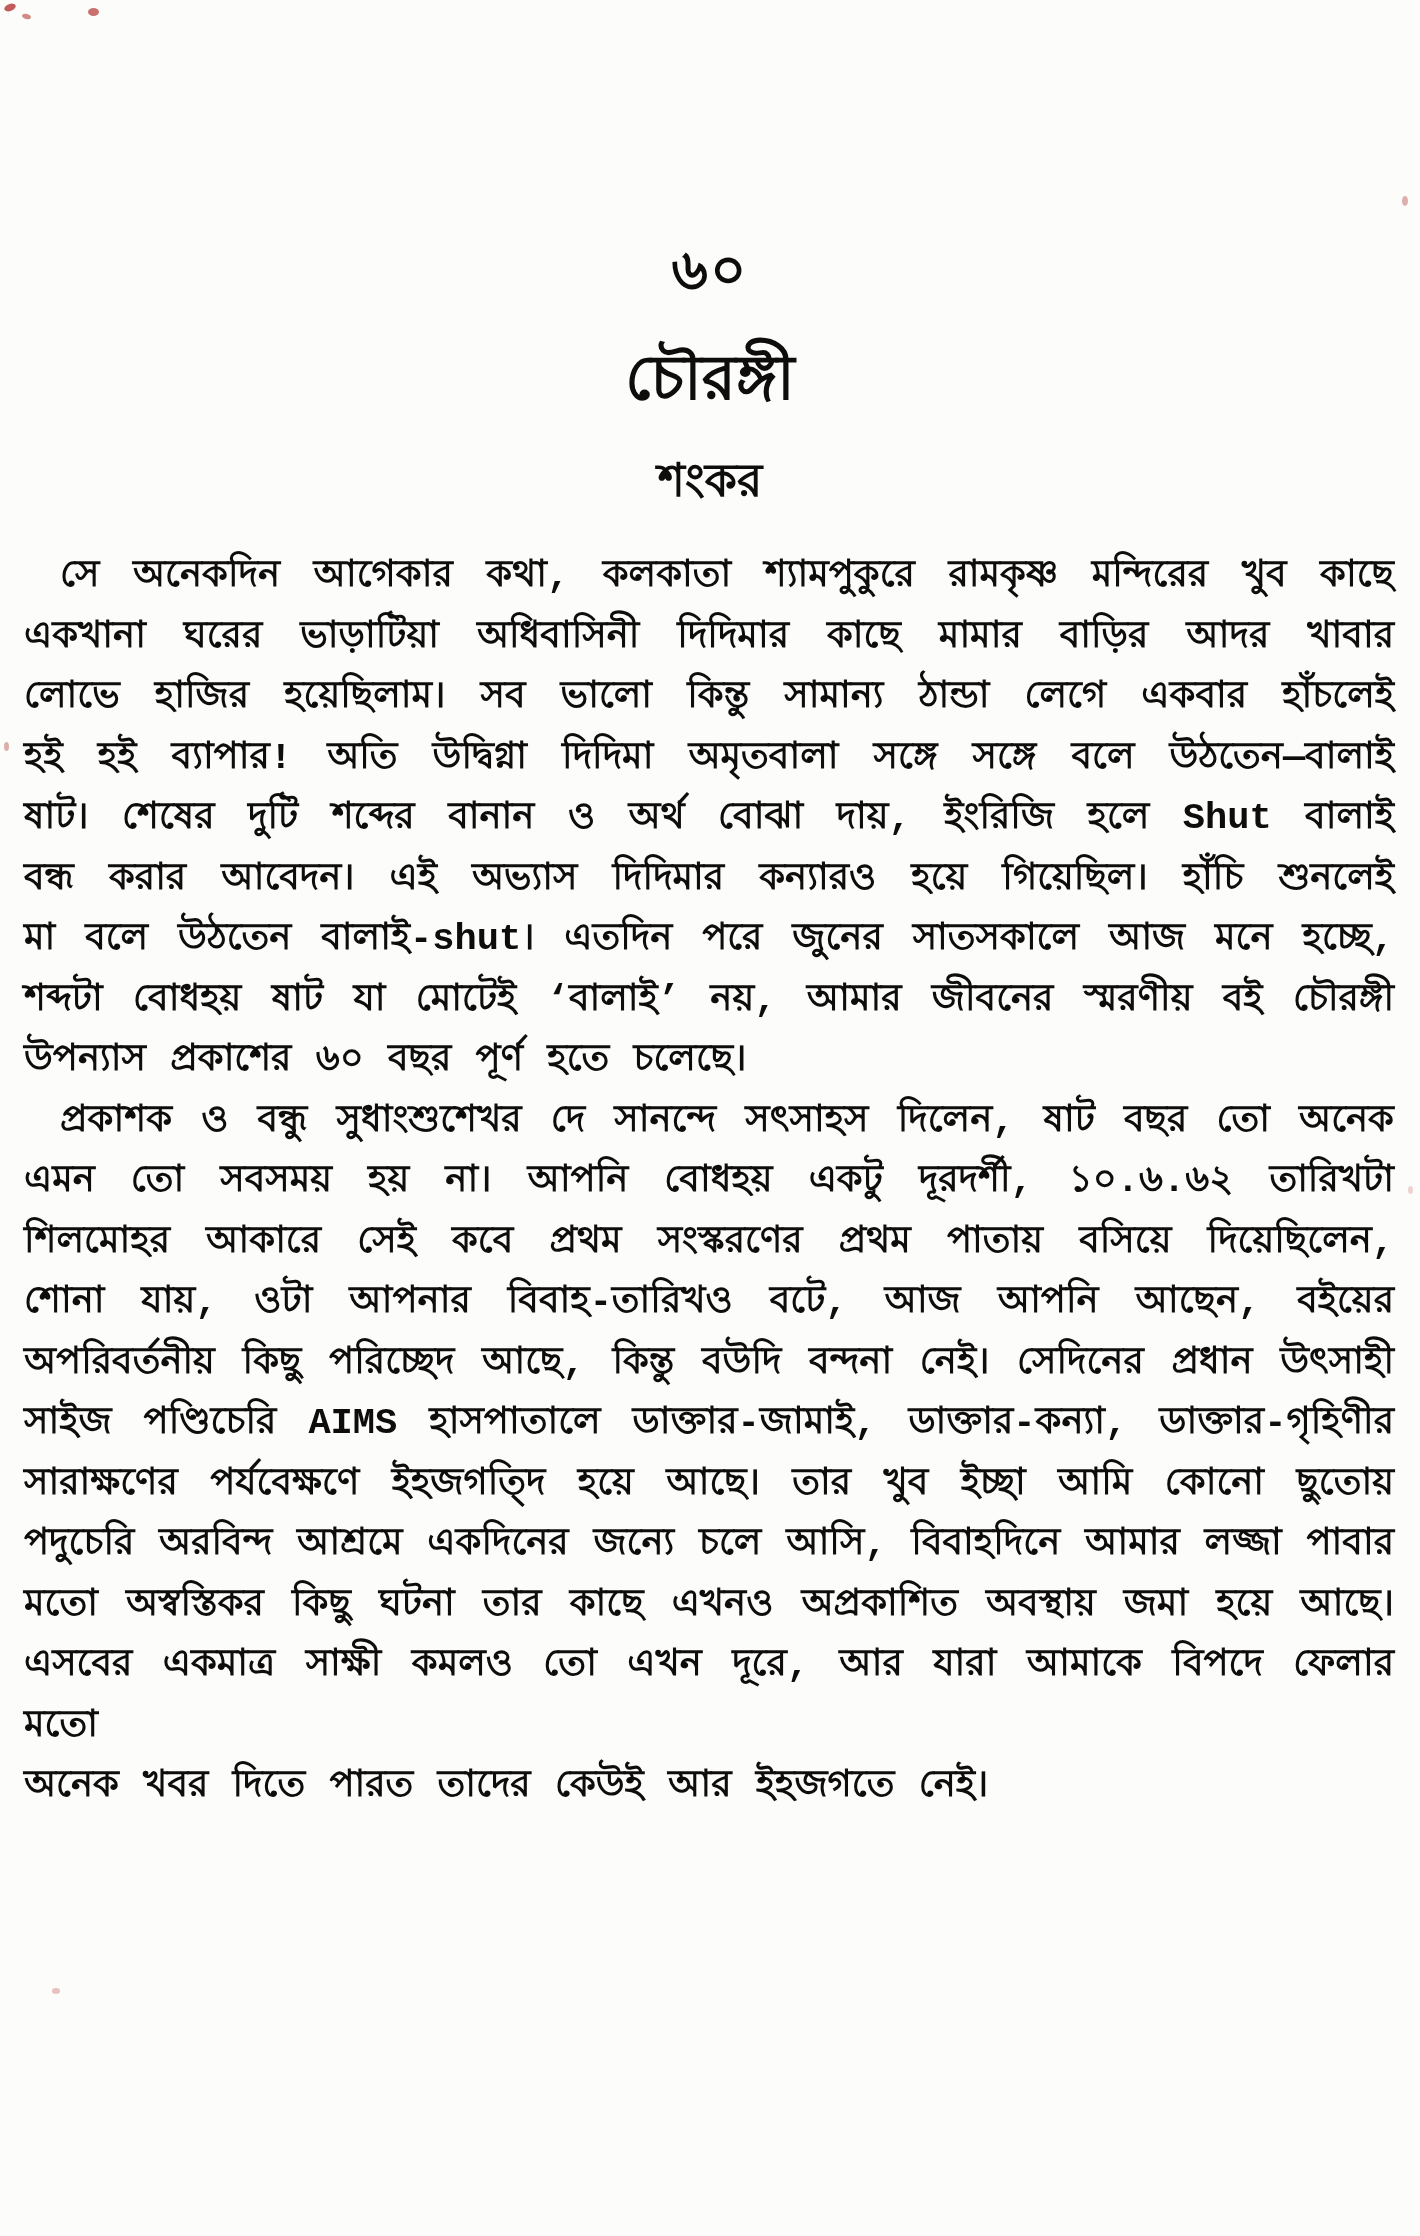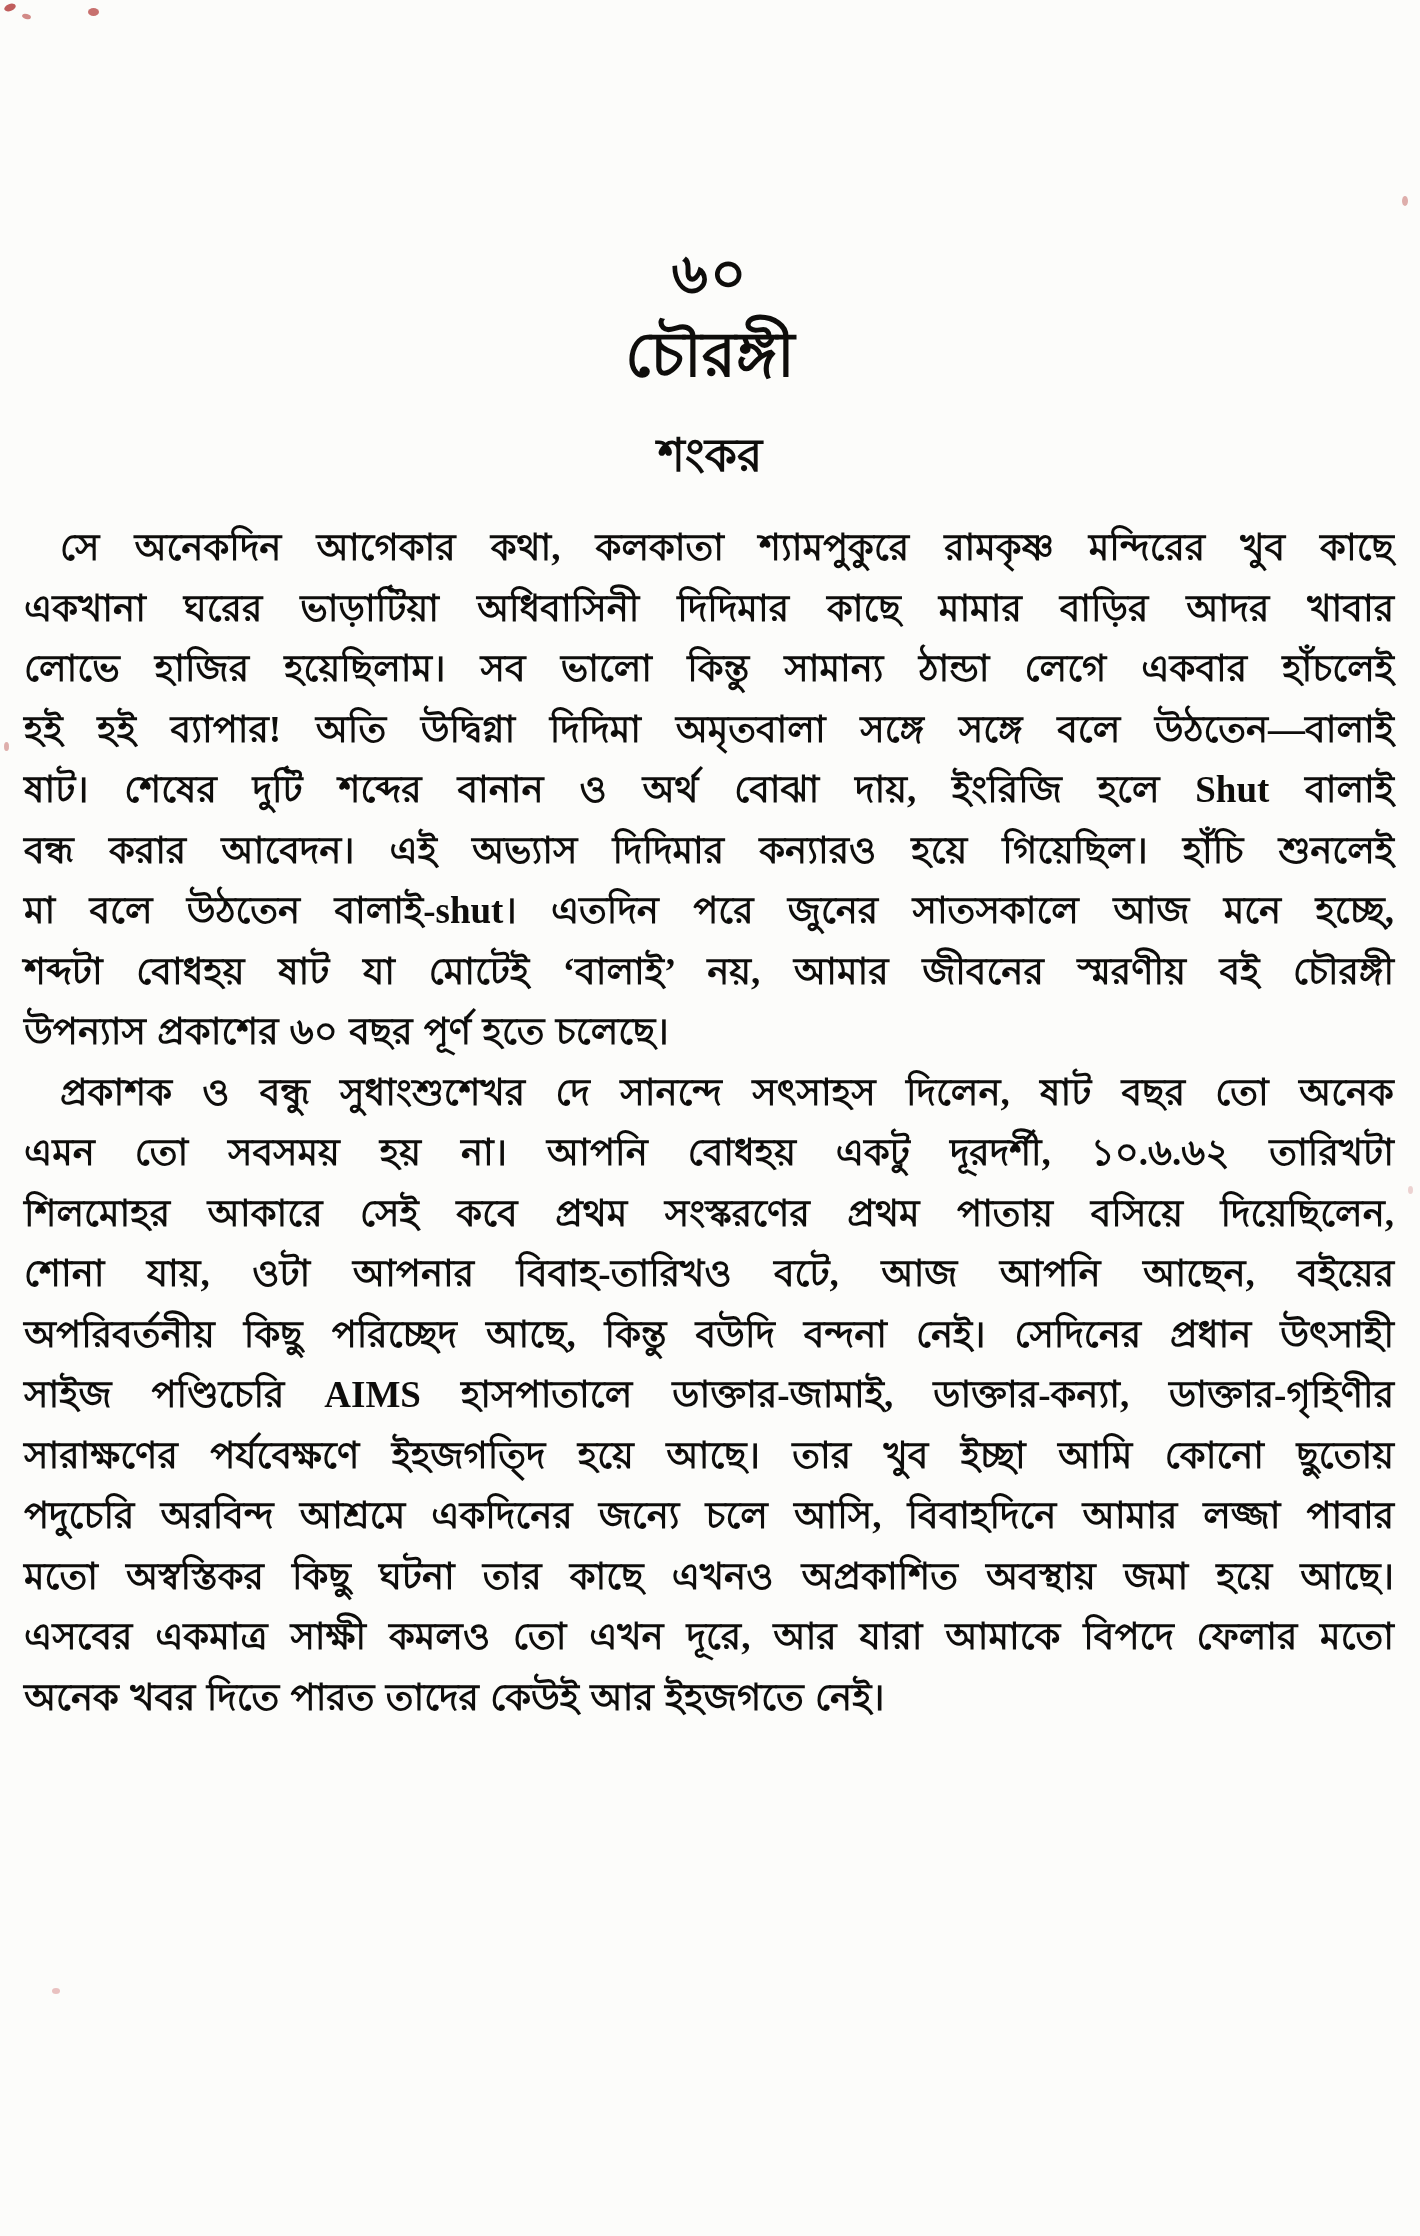--- a/index.html
+++ b/index.html
@@ -11,35 +11,35 @@
     padding: 0;
     background: var(--paper);
   }
   .page {
     position: relative;
     width: 1420px;
     height: 2236px;
     margin: 0 auto;
     background: var(--paper);
     color: var(--ink);
-    font-family: Liberation Serif, serif;
+    font-family: Liberation Mono, monospace;
     overflow: hidden;
   }
   .header-block {
     text-align: center;
   }
   .chapter-number {
     padding-top: 242px;
     font-size: 56px;
     line-height: 64px;
     font-weight: 700;
     letter-spacing: 2px;
   }
   .book-title {
-    margin-top: 12px;
+    margin-top: 40px;
     font-size: 62px;
     line-height: 74px;
     font-weight: 700;
   }
   .author-name {
     margin-top: 36px;
     font-size: 46px;
     line-height: 56px;
     font-weight: 700;
   }

